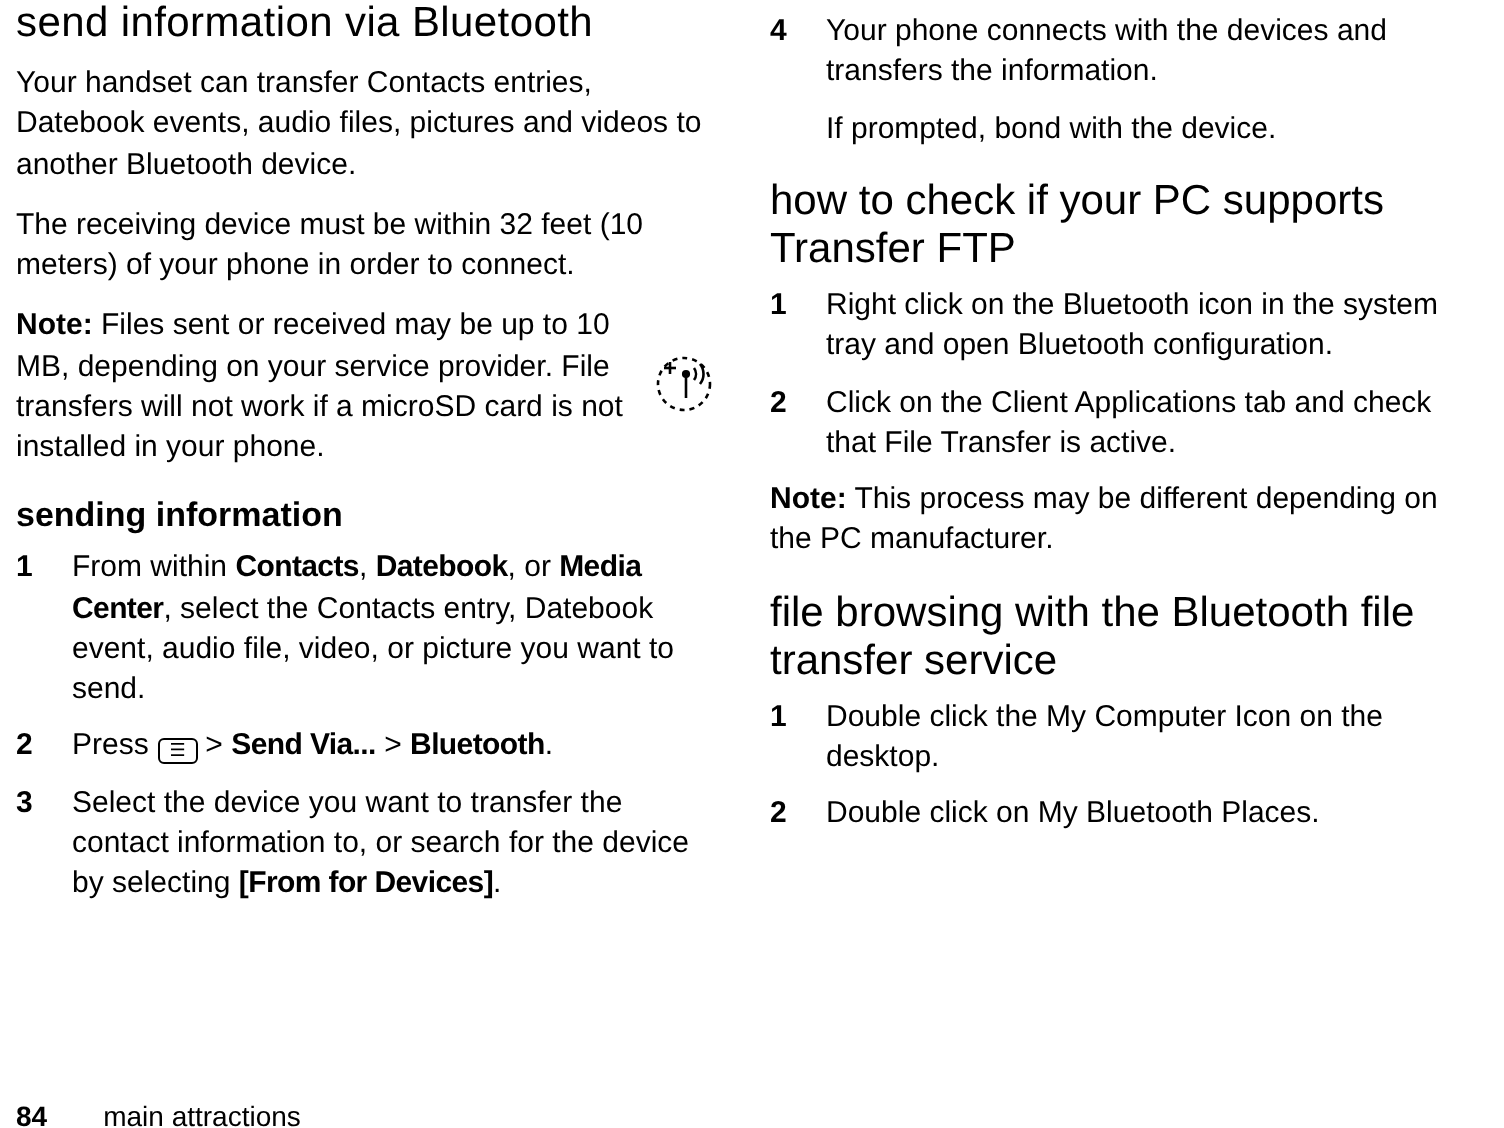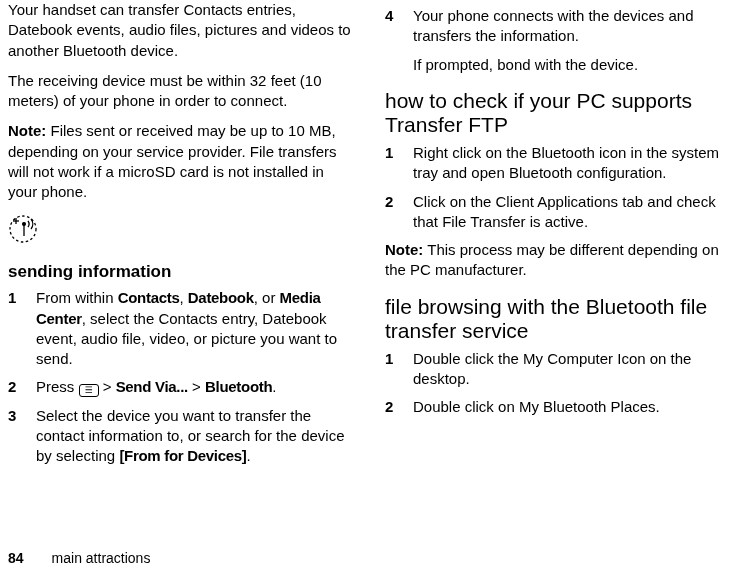--- a/index.html
+++ b/index.html
@@ -38,24 +38,23 @@
     line-height: 1.15;
   }
   .para {
     font-size: 15px;
     line-height: 1.35;
     margin-bottom: 10px;
     font-weight: 300;
   }
   .note-row {
     display: flex;
-    align-items: flex-start;
+    align-items: center;
     gap: 10px;
     margin-bottom: 10px;
-    flex-direction: column;
   }
   .note-row .para { flex: 1; margin-bottom: 0; }
   .icon-wrap { flex: 0 0 auto; padding-top: 2px; }
   ol.steps {
     list-style: none;
     counter-reset: step;
   }
   ol.steps > li {
     display: flex;
     gap: 14px;
@@ -100,20 +99,21 @@
   .li-body { flex: 1; }
   .li-body .para { margin-bottom: 0; }
   .li-body .para + .para { margin-top: 8px; }
 </style>
 </head>
 <body>
 
 <div class="page">
 
   <div class="col">
+    <div class="h1">send information via Bluetooth</div>
     <div class="para">Your handset can transfer Contacts entries, Datebook events, audio files, pictures and videos to another Bluetooth device.</div>
     <div class="para">The receiving device must be within 32 feet (10 meters) of your phone in order to connect.</div>
 
     <div class="note-row">
       <div class="para">
         <span class="b">Note:</span><span> Files sent or received may be up to 10 MB, depending on your service provider. File transfers will not work if a microSD card is not installed in your phone.</span>
       </div>
       <div class="icon-wrap">
         <svg width="30" height="30" viewBox="0 0 30 30">
           <circle cx="15" cy="15" r="13" fill="none" stroke="#000" stroke-width="1.3" stroke-dasharray="2.5 2.5"></circle>

